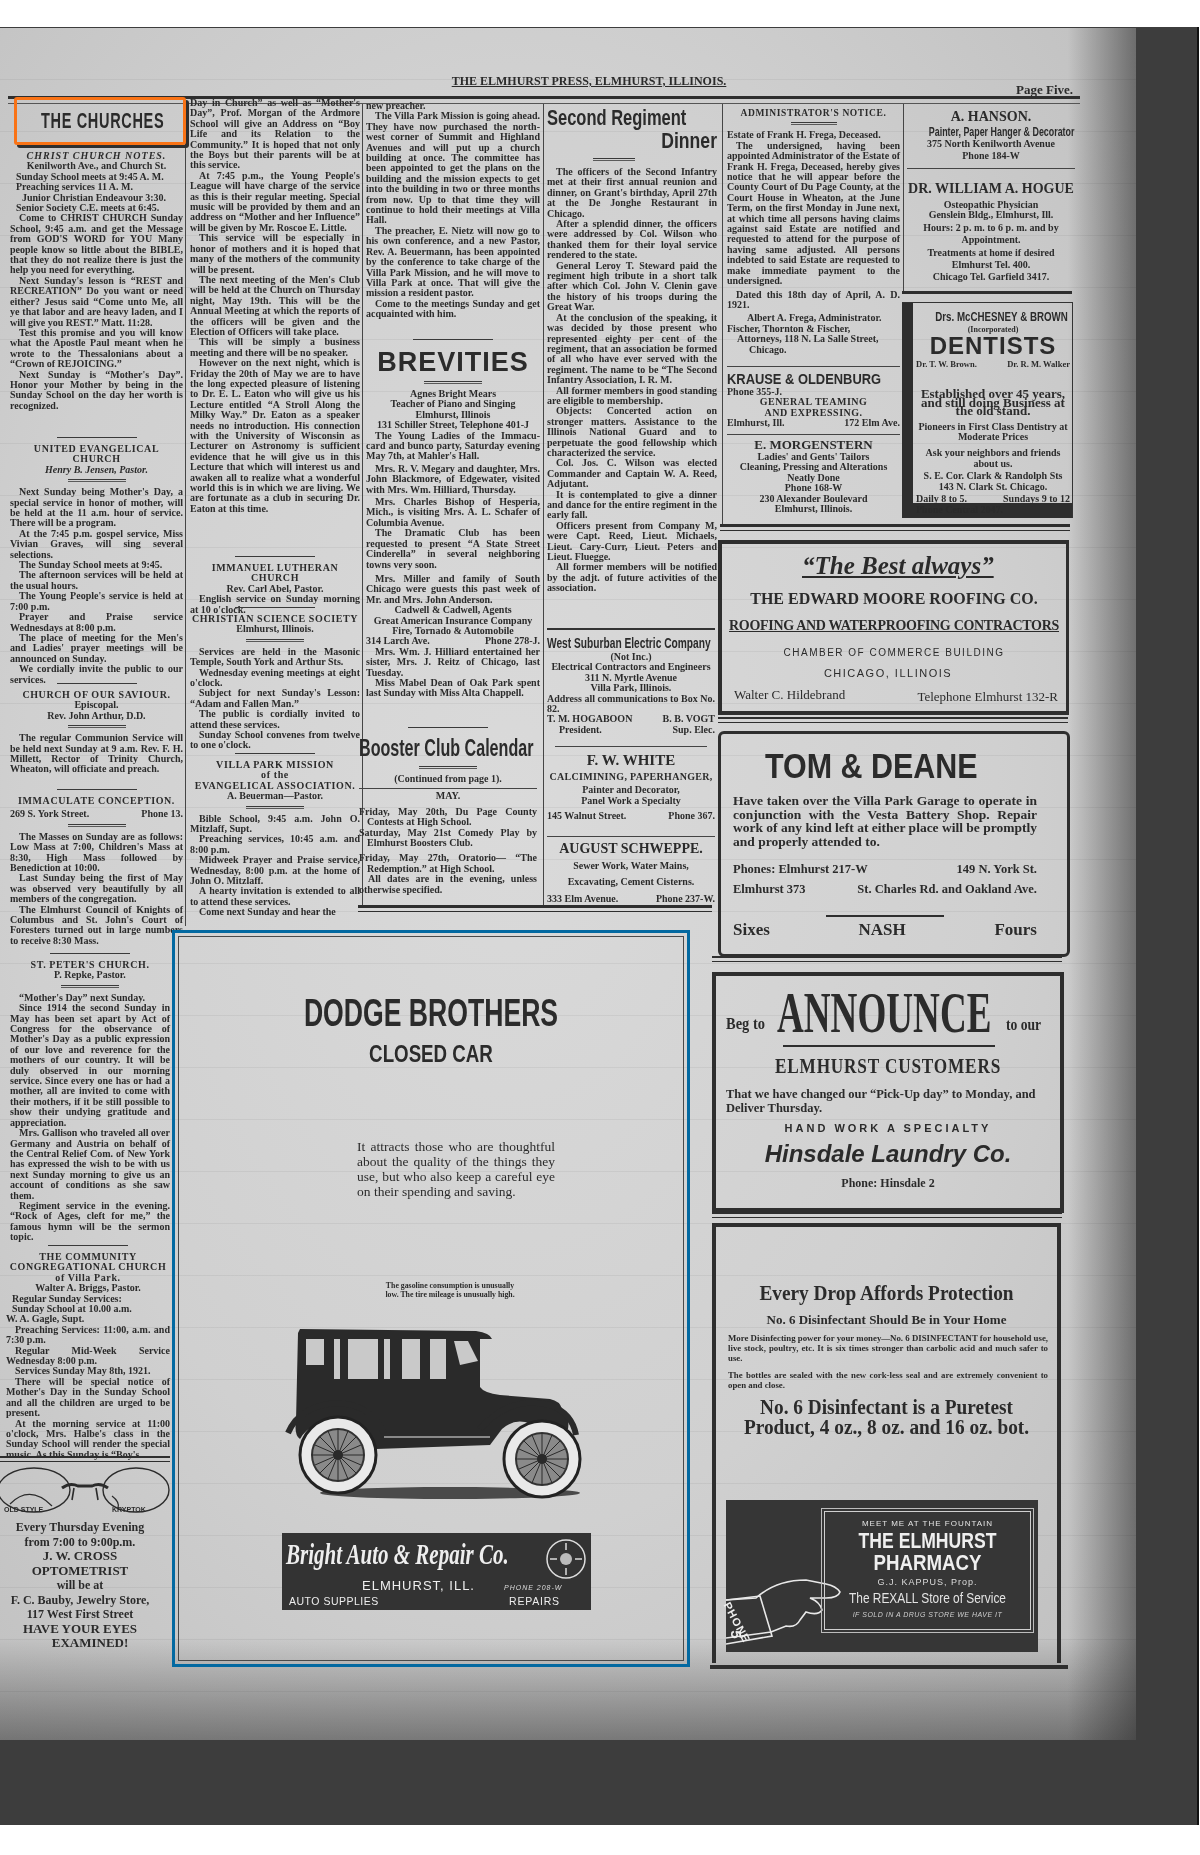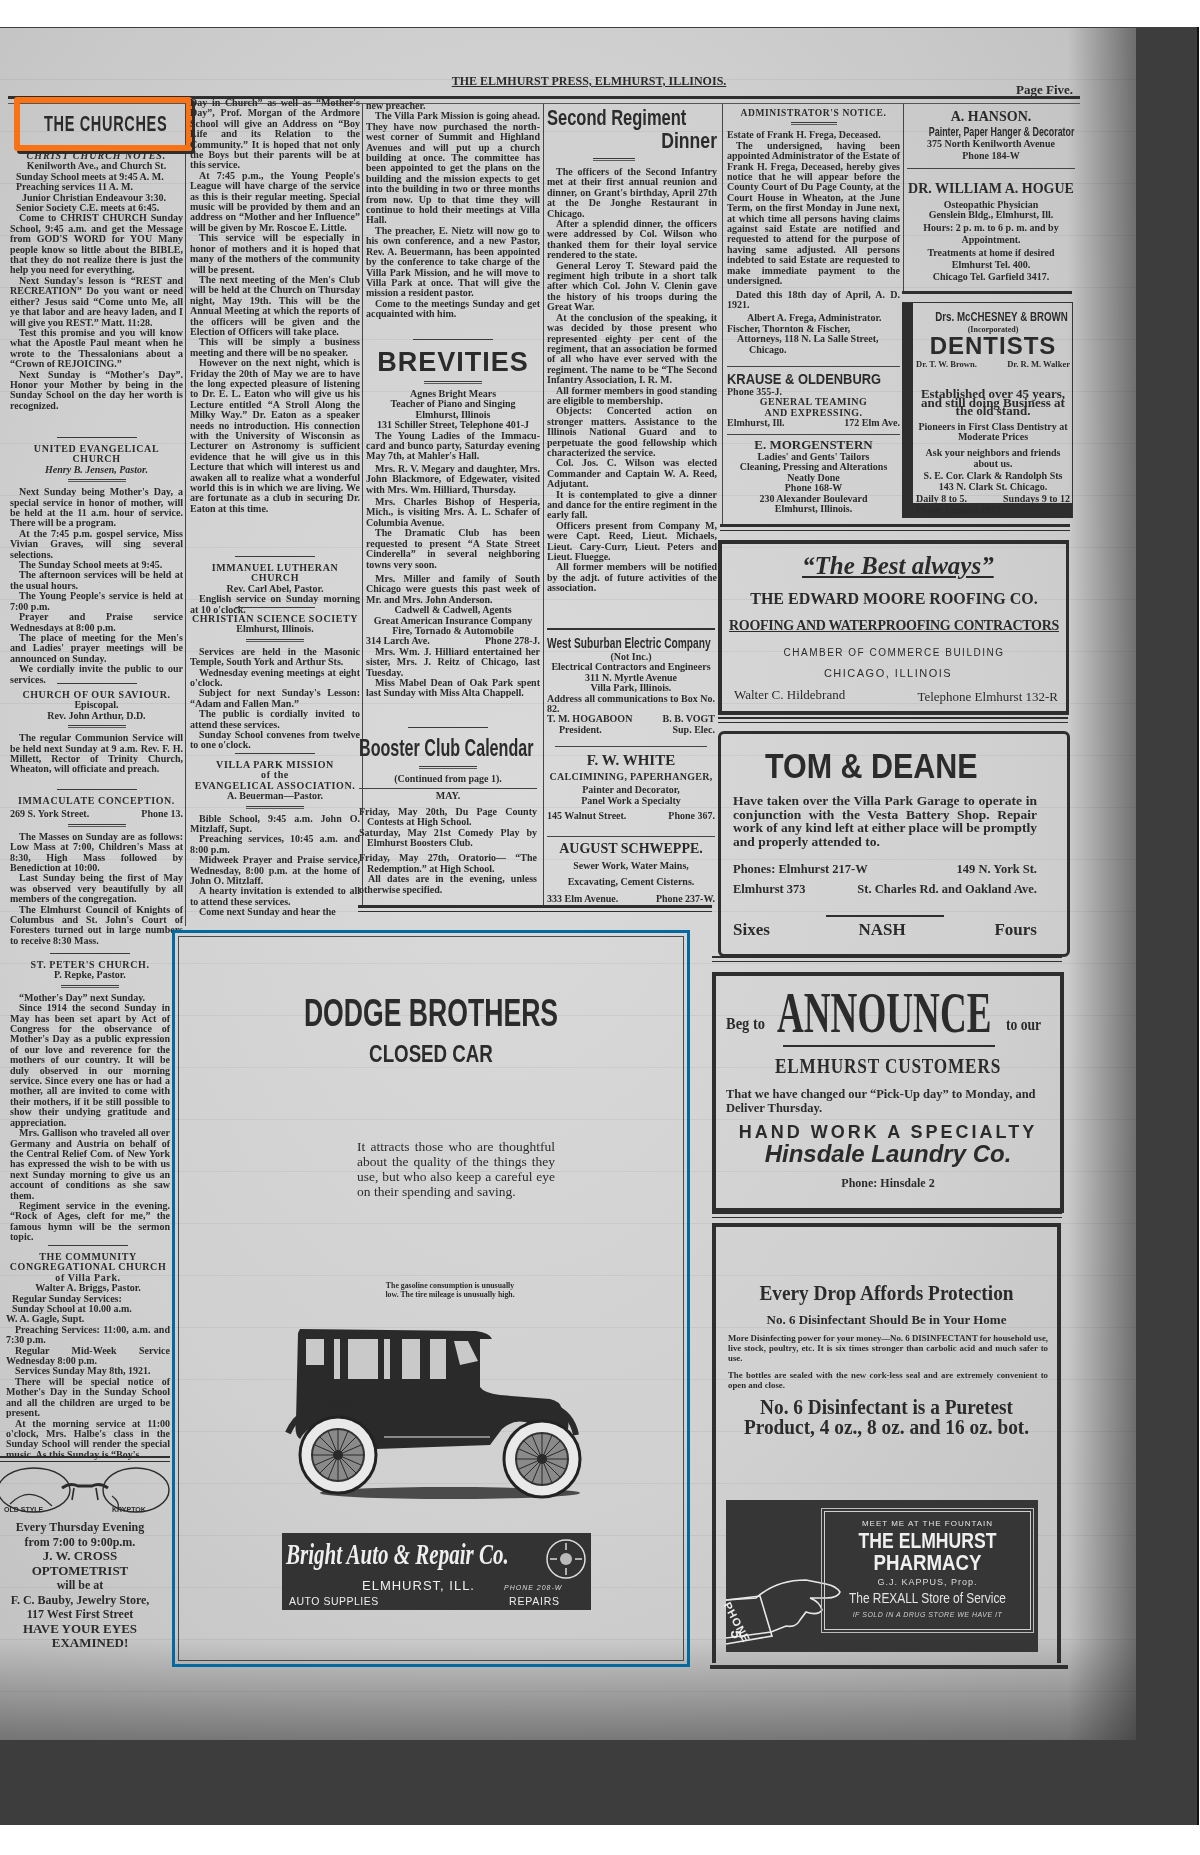--- a/index.html
+++ b/index.html
@@ -44,21 +44,21 @@
 <div class="vr" style="left:185px;top:104px;height:822px;"></div>
 <div class="vr" style="left:362px;top:104px;height:801px;"></div>
 <div class="vr" style="left:543px;top:104px;height:801px;"></div>
 <div class="vr" style="left:722px;top:104px;height:422px;"></div>
 <div class="vr" style="left:903px;top:104px;height:190px;"></div>
 <div class="hr" style="left:358px;top:905px;width:354px;height:3px;"></div>
 <div class="hr" style="left:358px;top:911px;width:354px;height:1px;"></div>
 <div class="hr" style="left:720px;top:524px;width:350px;height:3px;"></div>
 <div class="hr" style="left:720px;top:530px;width:350px;height:1px;"></div>
 
-<div class="a" style="left:14px;top:97px;width:166px;height:42px;border:6px solid #f97316;box-shadow:3px 3px 0 #2e2e2e;border-radius:3px;text-align:center;">
+<div class="a" style="left:14px;top:97px;width:166px;height:42px;border:3px solid #f97316;box-shadow:3px 3px 0 #2e2e2e;border-radius:3px;text-align:center;">
   <div class="a sans ink" style="left:24px;top:8px;font-size:22px;font-weight:bold;transform:scaleX(.66);transform-origin:left center;white-space:nowrap;letter-spacing:1px;">THE CHURCHES</div>
 </div>
 
 <div class="a t" style="left:10px;top:151px;width:173px;">
   <div class="hd ital" style="letter-spacing:1px;">CHRIST CHURCH NOTES.</div>
   <div class="c">Kenilworth Ave., and Church St.</div>
   <div class="sched">Sunday School meets at 9:45 A. M.</div>
   <div class="sched">Preaching services 11 A. M.</div>
   <div class="sched" style="text-indent:12px">Junior Christian Endeavour 3:30.</div>
   <div class="sched">Senior Society C.E. meets at 6:45.</div>
@@ -418,21 +418,21 @@
 <div class="hr" style="left:712px;top:956px;width:350px;height:2px;"></div>
 <div class="hr" style="left:712px;top:961px;width:350px;height:1px;"></div>
 
 <div class="box" style="left:712px;top:972px;width:344px;height:232px;border-width:4px 4px 5px 4px;">
   <div class="a serif ink" style="left:10px;top:38px;font-size:17px;font-weight:bold;transform:scaleX(.85);transform-origin:left center;white-space:nowrap;">Beg to</div>
   <div class="a serif ink" style="left:61px;top:8px;font-size:58px;line-height:58px;font-weight:bold;white-space:nowrap;transform:scaleX(.64);transform-origin:left center;">ANNOUNCE</div>
   <div class="a serif ink" style="left:290px;top:40px;font-size:16px;font-weight:bold;white-space:nowrap;transform:scaleX(.85);transform-origin:left center;">to our</div>
   <div class="a" style="left:67px;top:69px;width:212px;height:2px;background:#2e2e2e;"></div>
   <div class="a serif ink" style="left:0;top:78px;width:344px;text-align:center;font-size:21px;font-weight:bold;letter-spacing:1px;white-space:nowrap;transform:scaleX(.82);transform-origin:center;">ELMHURST CUSTOMERS</div>
   <div class="a serif ink" style="left:10px;top:111px;width:324px;font-size:12.5px;line-height:14px;font-weight:bold;">That we have changed our “Pick-Up day” to Monday, and Deliver Thursday.</div>
-  <div class="a sans ink" style="left:0;top:146px;width:344px;text-align:center;font-size:18px;font-weight:bold;letter-spacing:3px;white-space:nowrap;">HAND WORK A SPECIALTY</div>
+  <div class="a sans ink" style="left:0;top:146px;width:344px;text-align:center;font-size:11px;font-weight:bold;letter-spacing:3px;white-space:nowrap;">HAND WORK A SPECIALTY</div>
   <div class="a sans ink ital" style="left:0;top:164px;width:344px;text-align:center;font-size:24px;font-weight:bold;white-space:nowrap;">Hinsdale Laundry Co.</div>
   <div class="a serif ink" style="left:0;top:200px;width:344px;text-align:center;font-size:12px;font-weight:bold;">Phone: Hinsdale 2</div>
 </div>
 <div class="hr" style="left:712px;top:1212px;width:350px;height:2px;"></div>
 <div class="hr" style="left:712px;top:1217px;width:350px;height:1px;"></div>
 
 <div class="box" style="left:712px;top:1223px;width:341px;height:436px;border-width:4px 4px 0 4px;">
   <div class="a serif ink" style="left:0;top:54px;width:341px;text-align:center;font-size:21px;font-weight:bold;white-space:nowrap;transform:scaleX(.92);transform-origin:center;">Every Drop Affords Protection</div>
   <div class="a serif ink" style="left:0;top:85px;width:341px;text-align:center;font-size:13px;font-weight:bold;white-space:nowrap;">No. 6 Disinfectant Should Be in Your Home</div>
   <div class="a t" style="left:12px;top:106px;width:320px;font-size:8.8px;line-height:10px;text-align:justify;">More Disinfecting power for your money—No. 6 DISINFECTANT for household use, live stock, poultry, etc. It is six times stronger than carbolic acid and much safer to use.</div>

